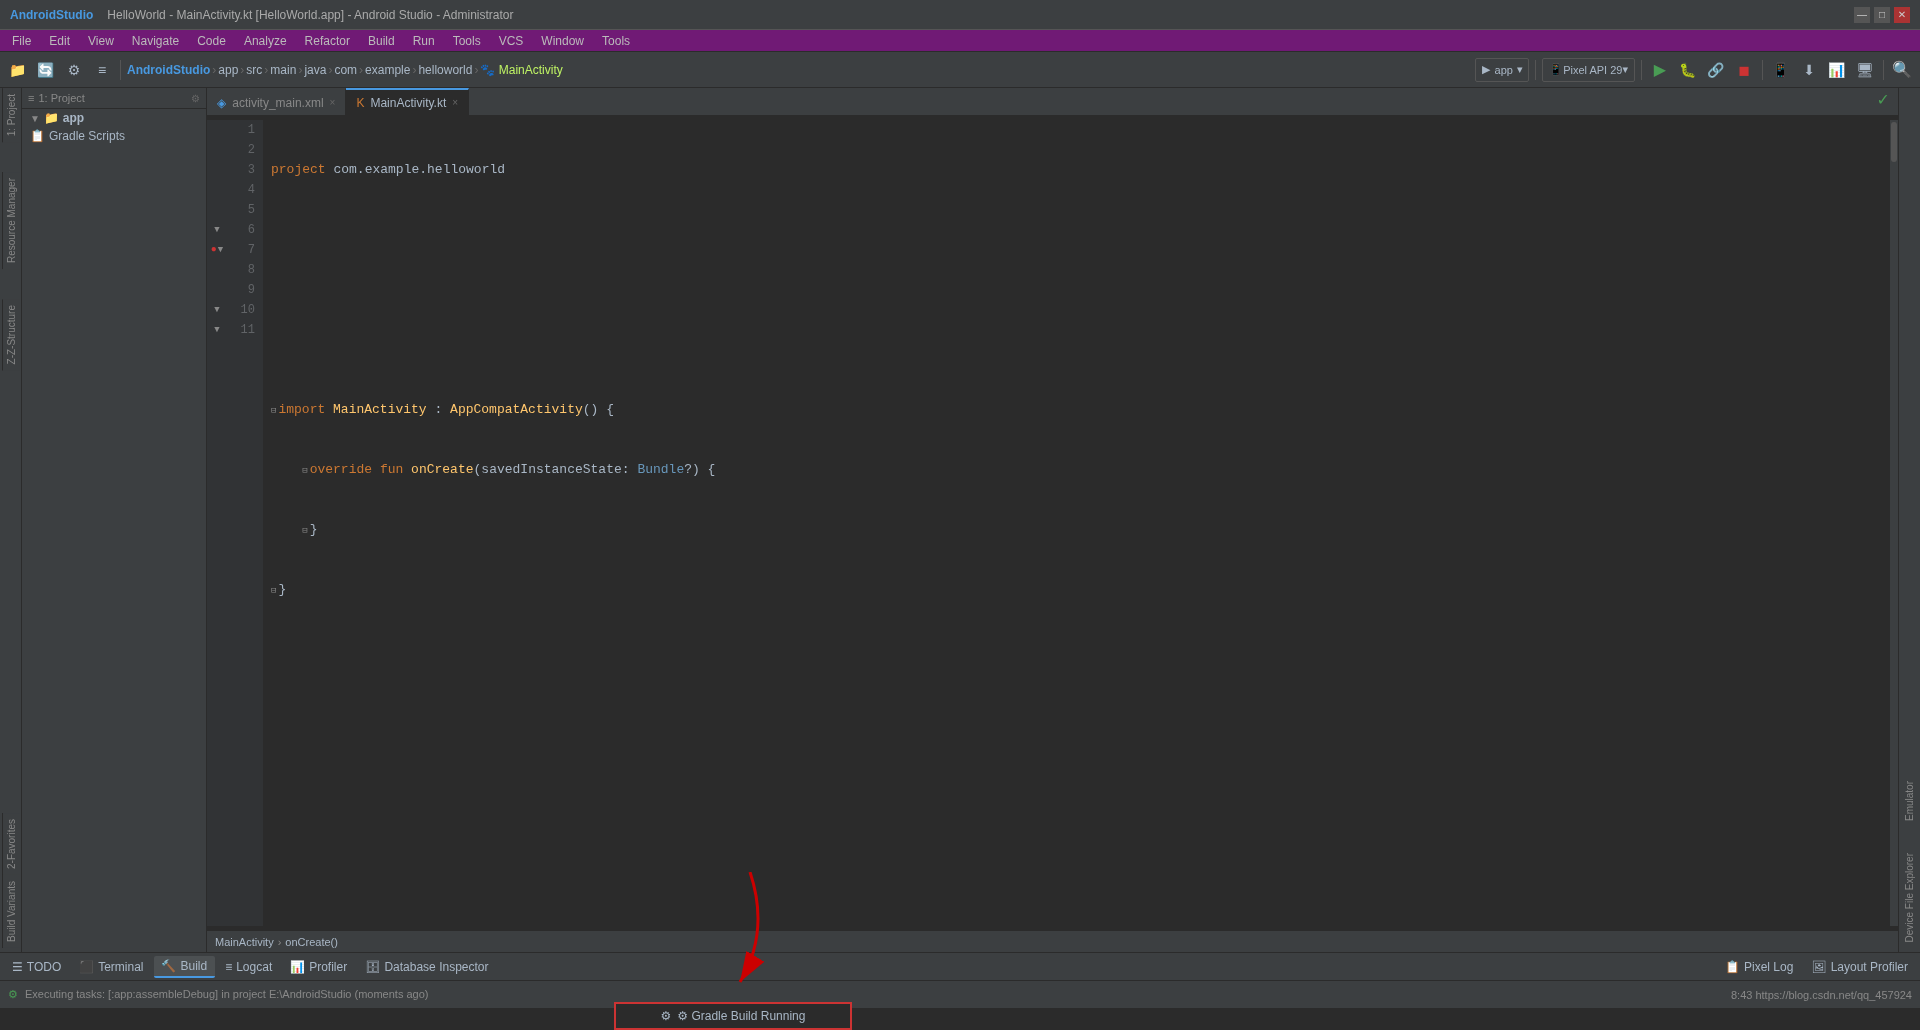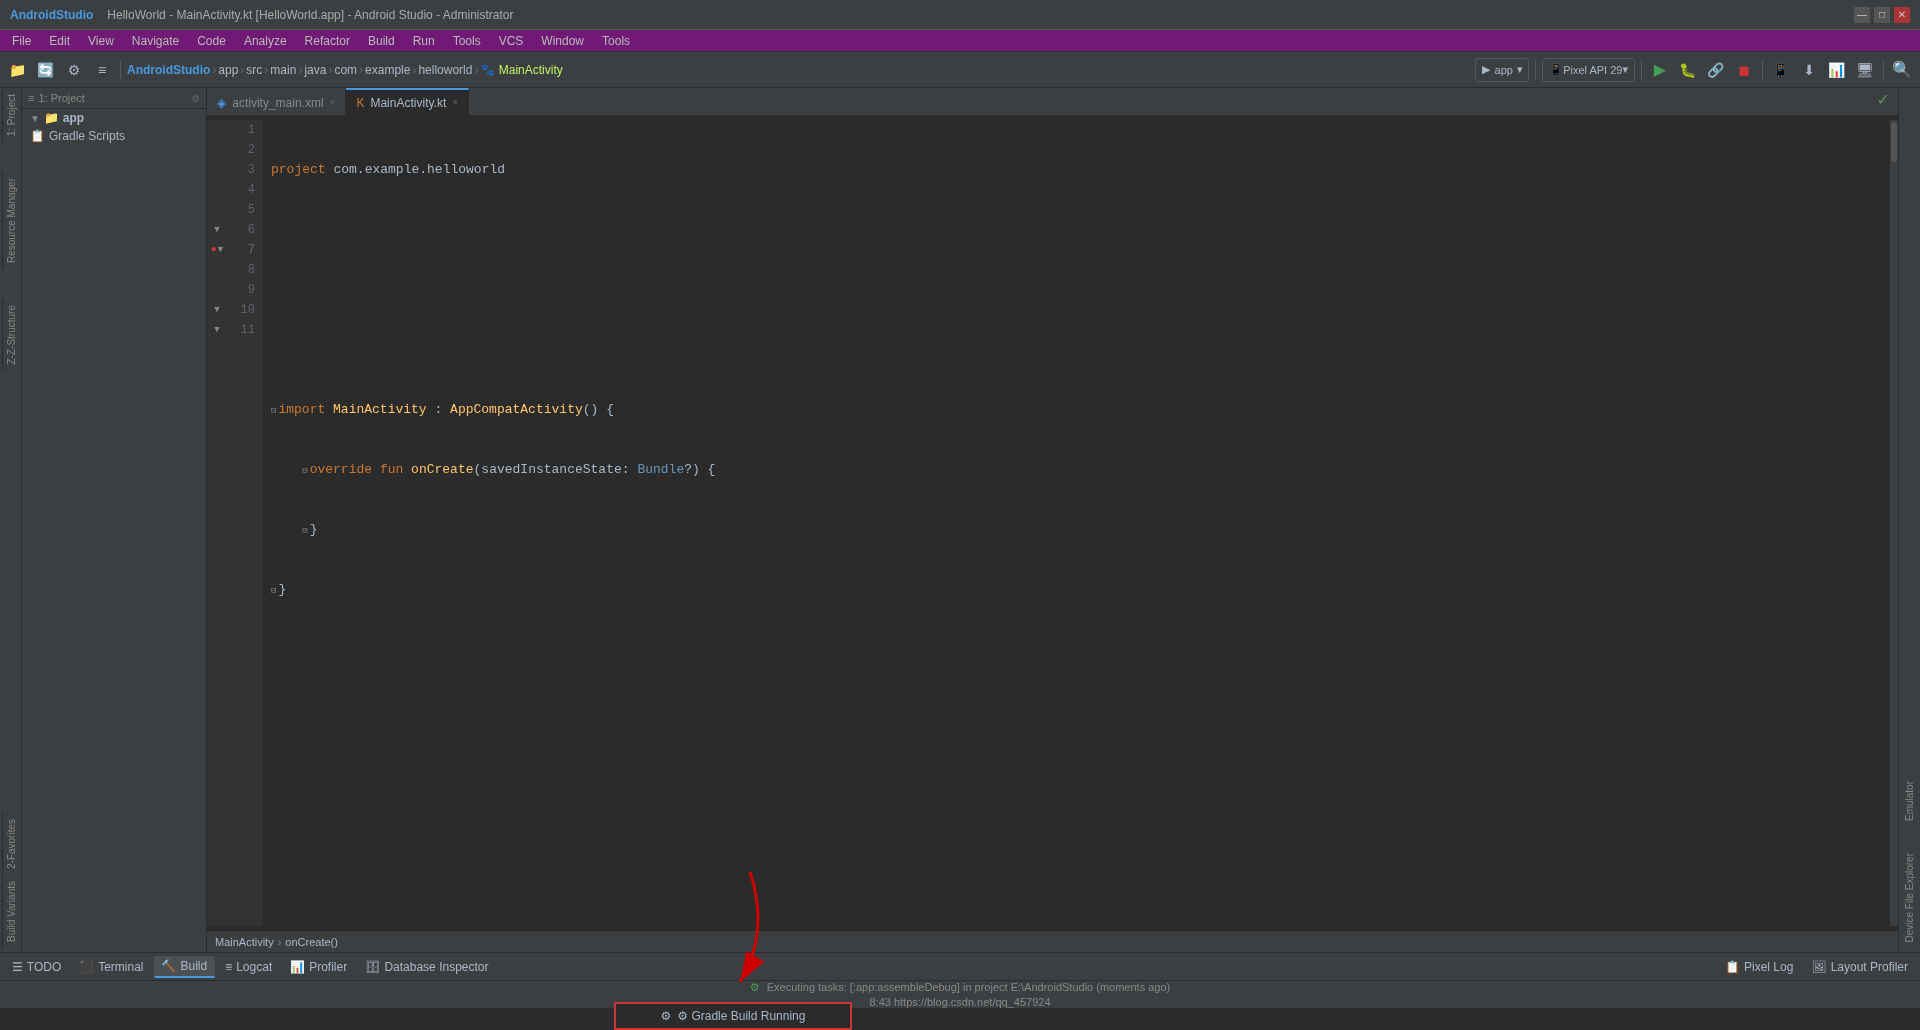--- a/index.html
+++ b/index.html
@@ -527,21 +527,21 @@
   <div class="tool-tab" style="display:flex;align-items:center;padding:2px 8px;height:22px;gap:4px;cursor:pointer;font-size:12px;color:#a9b7c6;border-radius:2px;">
     <span>📋</span>
     <span>Pixel Log</span>
   </div>
   <div class="tool-tab" style="display:flex;align-items:center;padding:2px 8px;height:22px;gap:4px;cursor:pointer;font-size:12px;color:#a9b7c6;border-radius:2px;">
     <span>🖼</span>
     <span>Layout Profiler</span>
   </div>
 </div>
 
-<div id="status-bar" style="height:28px;background:#3c3f41;display:flex;align-items:center;justify-content:space-between;padding:0 8px;border-top:1px solid #2b2b2b;font-size:11px;color:#888;flex-direction:column;">
+<div id="status-bar" style="height:28px;background:#3c3f41;display:flex;align-items:center;justify-content:space-between;padding:0 8px;border-top:1px solid #2b2b2b;font-size:11px;color:#888;">
   <div>
     <span style="color:#499c54;margin-right:4px;">⚙</span>
     <span>Executing tasks: [:app:assembleDebug] in project E:\AndroidStudio (moments ago)</span>
   </div>
   <div>8:43  https://blog.csdn.net/qq_457924</div>
 </div>
 
 <div id="gradle-box" style="position:absolute;left:614px;bottom:0px;width:238px;height:28px;background:#2b2b2b;border:2px solid #cc3333;display:flex;align-items:center;justify-content:center;gap:6px;font-size:12px;color:#a9b7c6;z-index:15;">
   <span class="gear-spin">⚙</span>
   <span>⚙ Gradle Build Running</span>

